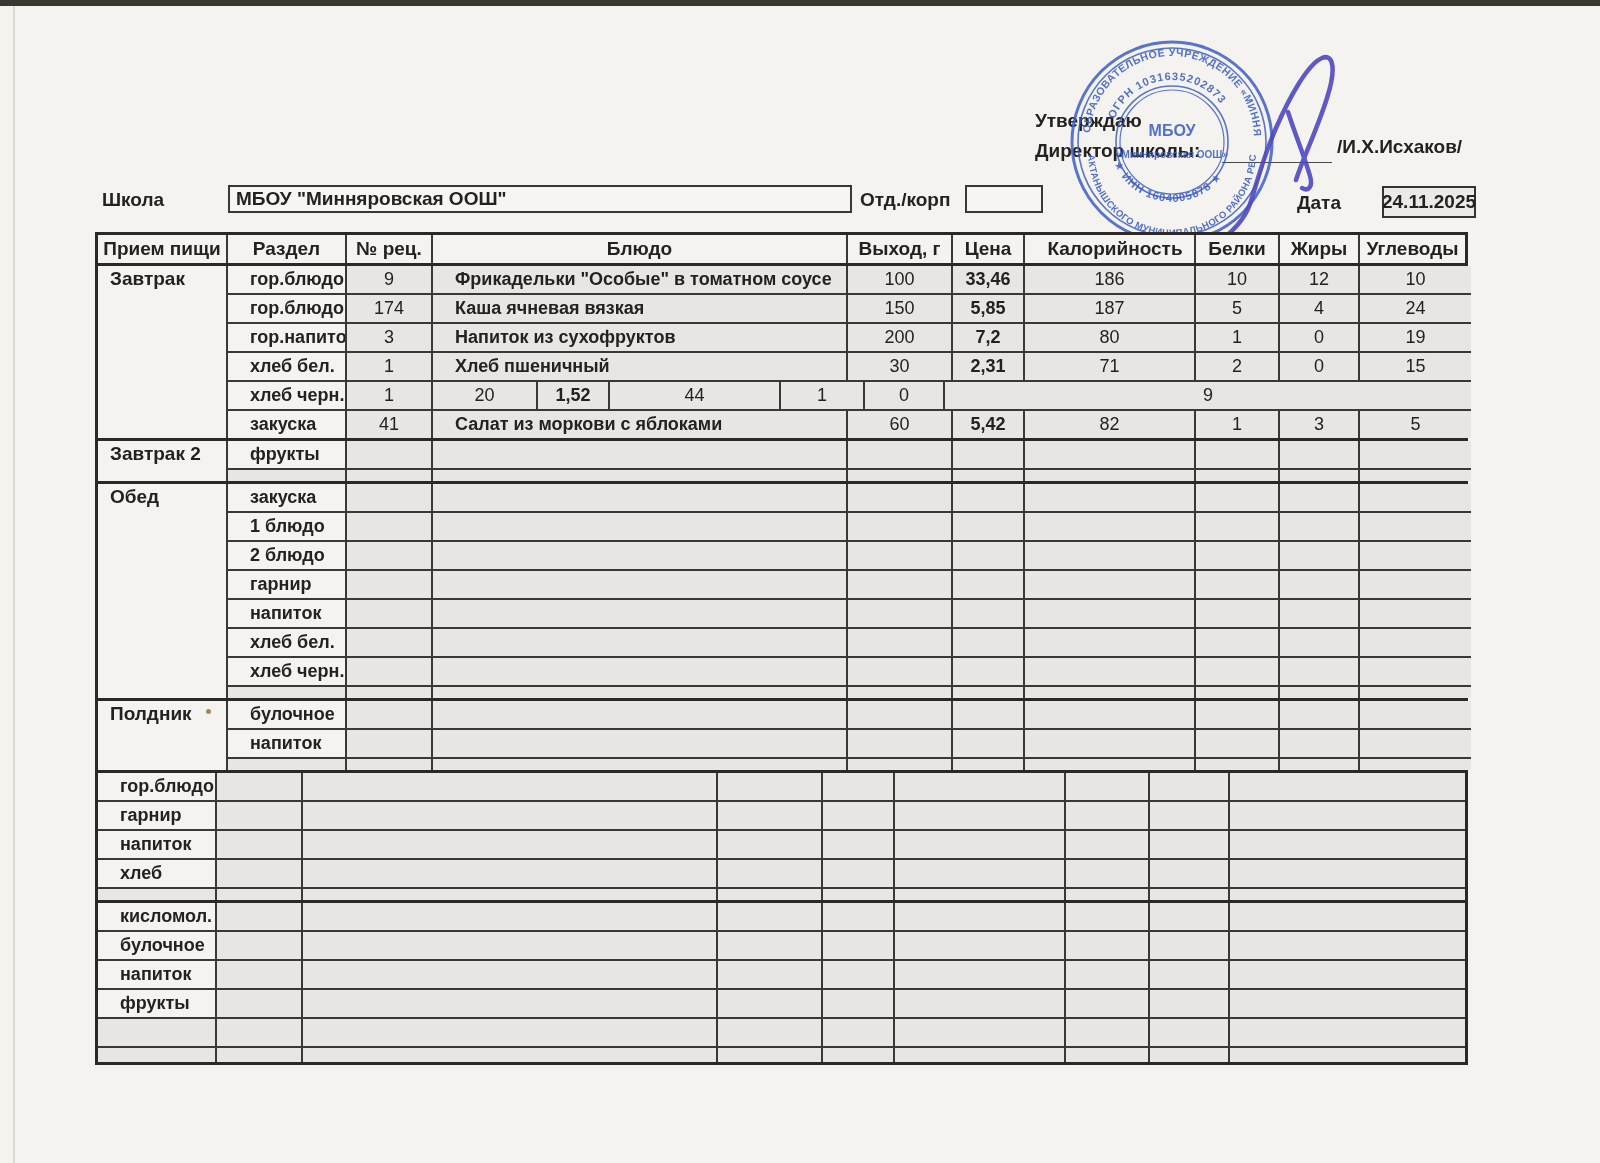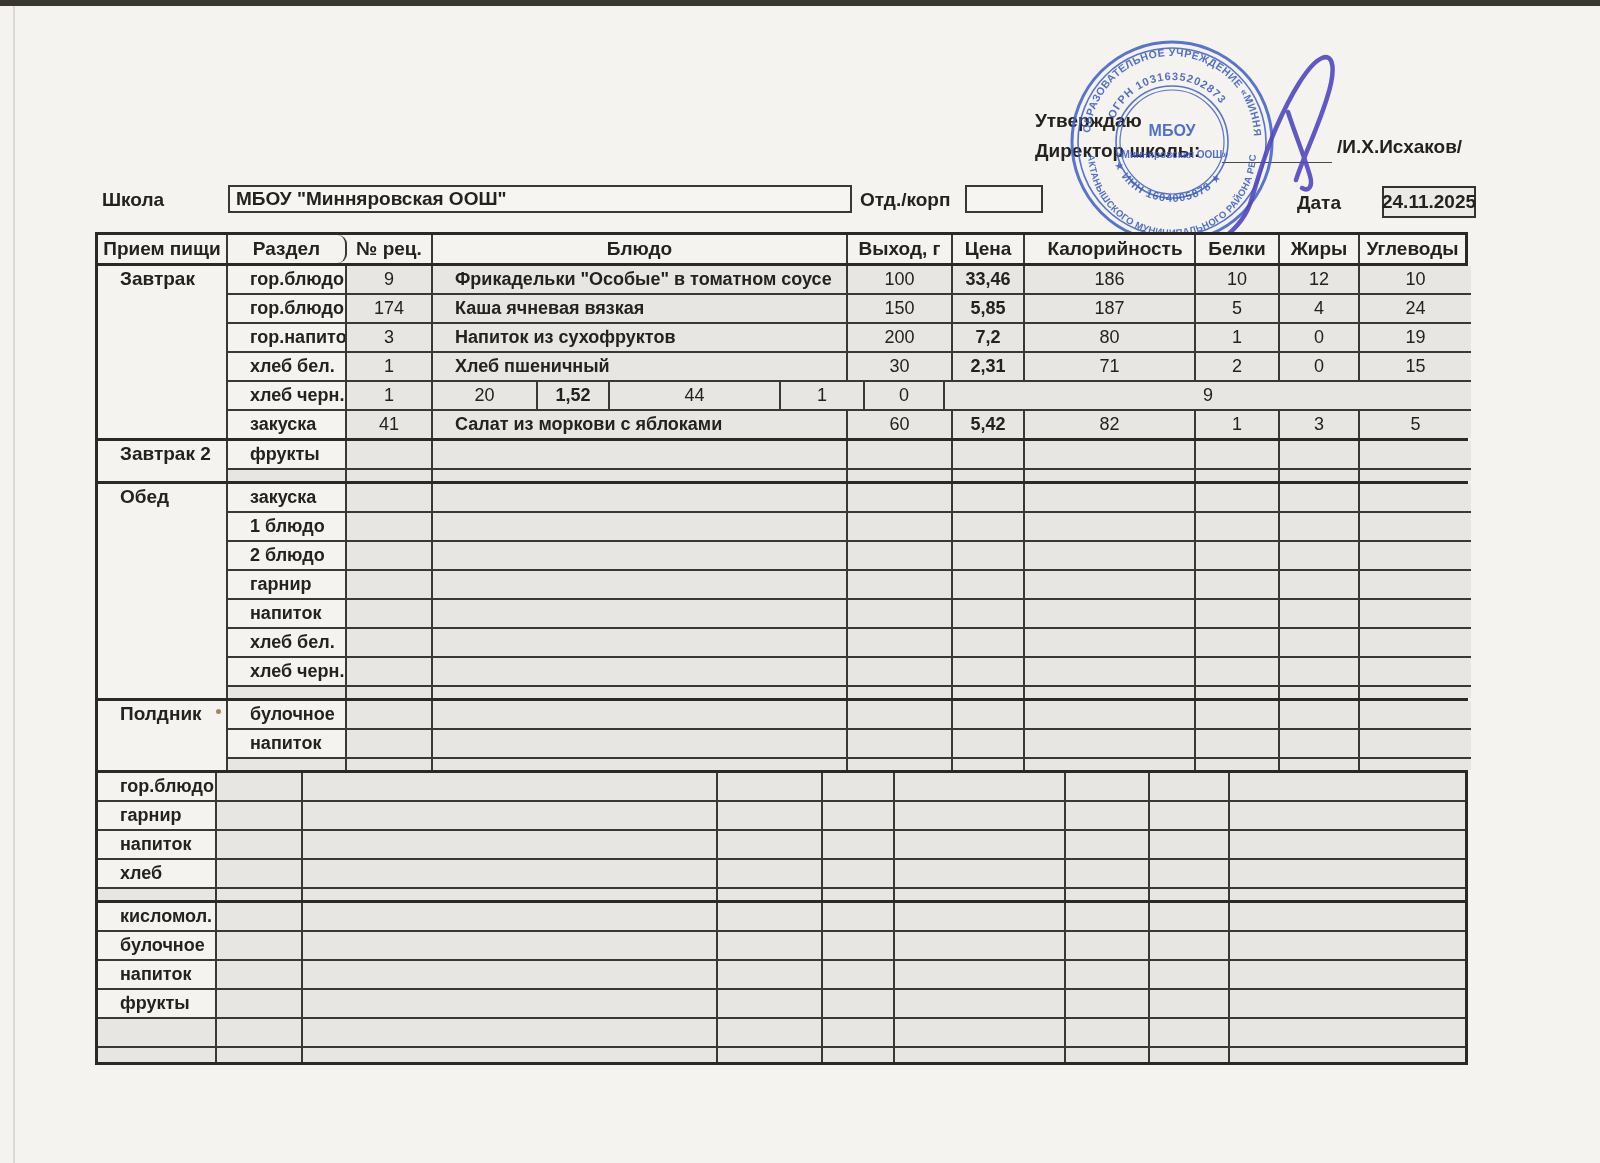--- a/index.html
+++ b/index.html
@@ -54,21 +54,21 @@
     display:flex;align-items:center;justify-content:center;
     font-weight:700;font-size:19px;box-sizing:border-box;
     border-right:2px solid #3b3833;
   }
   .th:last-child{border-right:none;}
   .section{display:flex;border-top:3px solid #2b2925;}
   .section:first-of-type{border-top:none;}
   .meal-cell{
     width:130px;box-sizing:border-box;flex:0 0 130px;
     border-right:2px solid #3b3833;background:#f5f3ef;
-    font-weight:700;font-size:19px;padding:2px 0 0 22px;
+    font-weight:700;font-size:19px;padding:2px 0 0 12px;
   }
   .rows{flex:1;display:flex;flex-direction:column;}
   .row{display:flex;height:27px;border-bottom:2px solid #3b3833;}
   .row:last-child{border-bottom:none;}
   .row.spacer{height:11px;}
   .row.spacer2{height:14px;}
   .cell{
     box-sizing:border-box;border-right:2px solid #3b3833;background:#e8e6e2;
     display:flex;align-items:center;overflow:hidden;white-space:nowrap;
   }
@@ -82,21 +82,21 @@
   .c0{width:119px;flex:0 0 119px;}
   .c1{width:86px;flex:0 0 86px;}
   .c2{width:415px;flex:0 0 415px;}
   .c3{width:105px;flex:0 0 105px;}
   .c4{width:72px;flex:0 0 72px;}
   .c5{width:171px;flex:0 0 171px;}
   .c6{width:84px;flex:0 0 84px;}
   .c7{width:80px;flex:0 0 80px;}
   .c8{width:111px;flex:1;}
   .h0{width:130px;flex:0 0 130px;}
-  .h1{width:119px;flex:0 0 119px;border-radius:9px;}
+  .h1{width:119px;flex:0 0 119px;}
   .h2{width:86px;flex:0 0 86px;}
   .h3{width:415px;flex:0 0 415px;}
   .h4{width:105px;flex:0 0 105px;}
   .h5{width:72px;flex:0 0 72px;}
   .h6{width:171px;flex:0 0 171px;padding-left:11px;}
   .h7{width:84px;flex:0 0 84px;}
   .h8{width:80px;flex:0 0 80px;}
   .h9{flex:1;border-radius:6px;}
   .meal-dot{display:inline-block;width:5px;height:5px;border-radius:50%;background:#a08a5a;margin-left:14px;vertical-align:6px;}
 </style>

